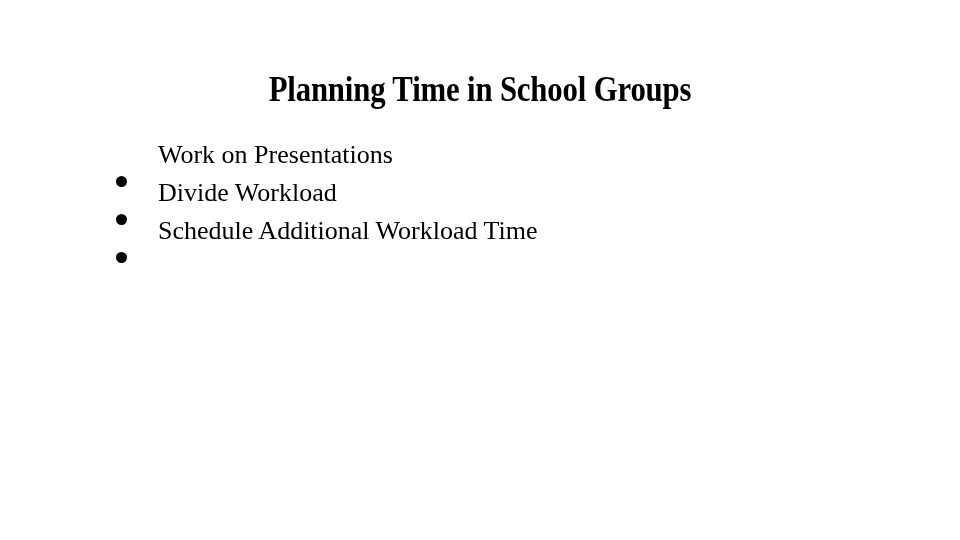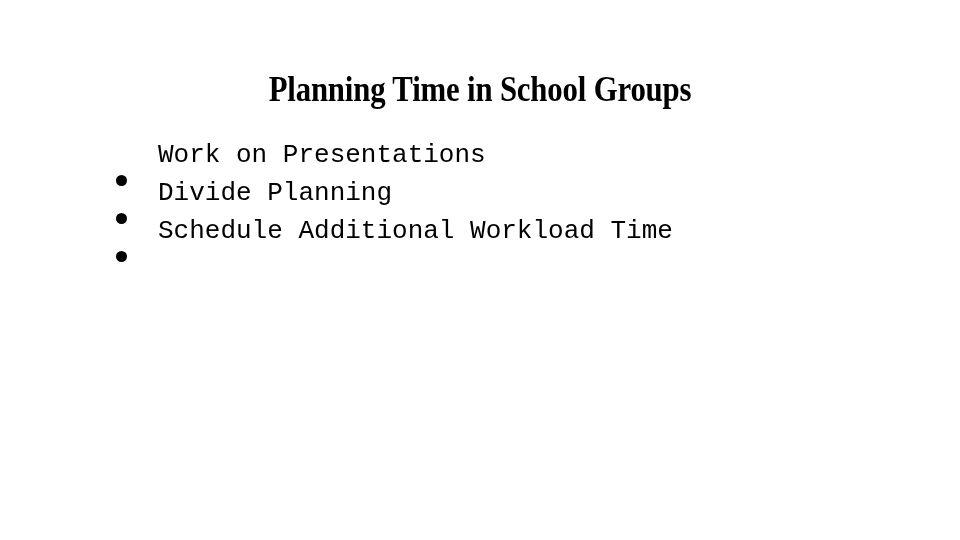--- a/index.html
+++ b/index.html
@@ -74,40 +74,39 @@
     left: 0px;
     top: 13px;
     width: 11px;
     height: 11px;
     border-radius: 50%;
     background: #000000;
   }
 
   .bullet-label {
     flex: 0 1 auto;
-    font-family: Liberation Mono, monospace;
   }
 </style>
 </head>
 <body>
 
 <div class="slide">
 
   <h1 class="slide-title">Planning Time in School Groups</h1>
 
   <ul class="bullet-list">
 
     <li class="bullet-item">
       <span class="bullet-marker"></span>
       <span class="bullet-label">Work on Presentations</span>
     </li>
 
     <li class="bullet-item">
       <span class="bullet-marker"></span>
-      <span class="bullet-label">Divide Planning</span>
+      <span class="bullet-label">Divide Workload</span>
     </li>
 
     <li class="bullet-item">
       <span class="bullet-marker"></span>
       <span class="bullet-label">Schedule Additional Workload Time</span>
     </li>
 
   </ul>
 
 </div>

